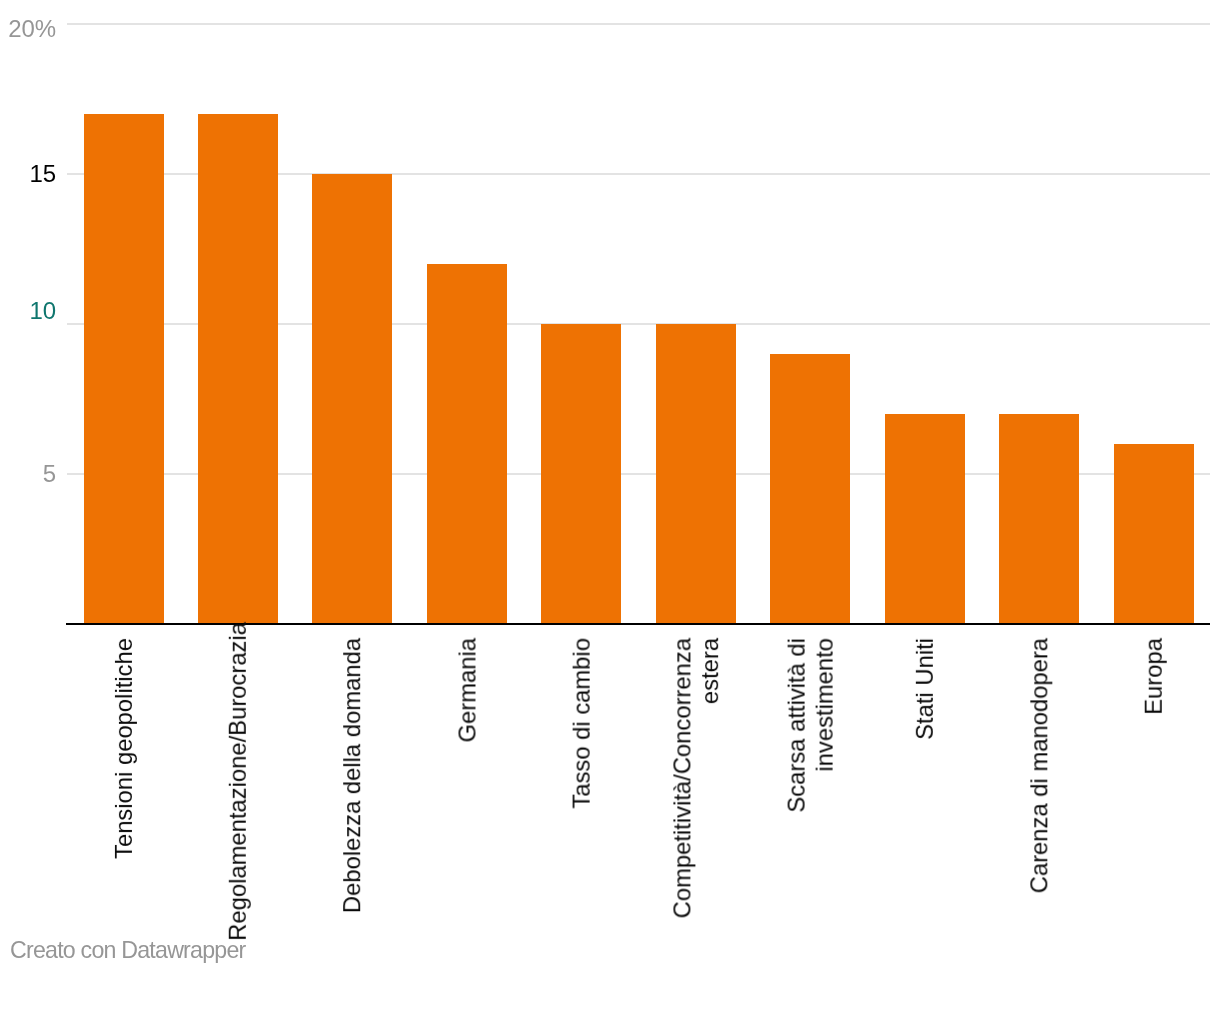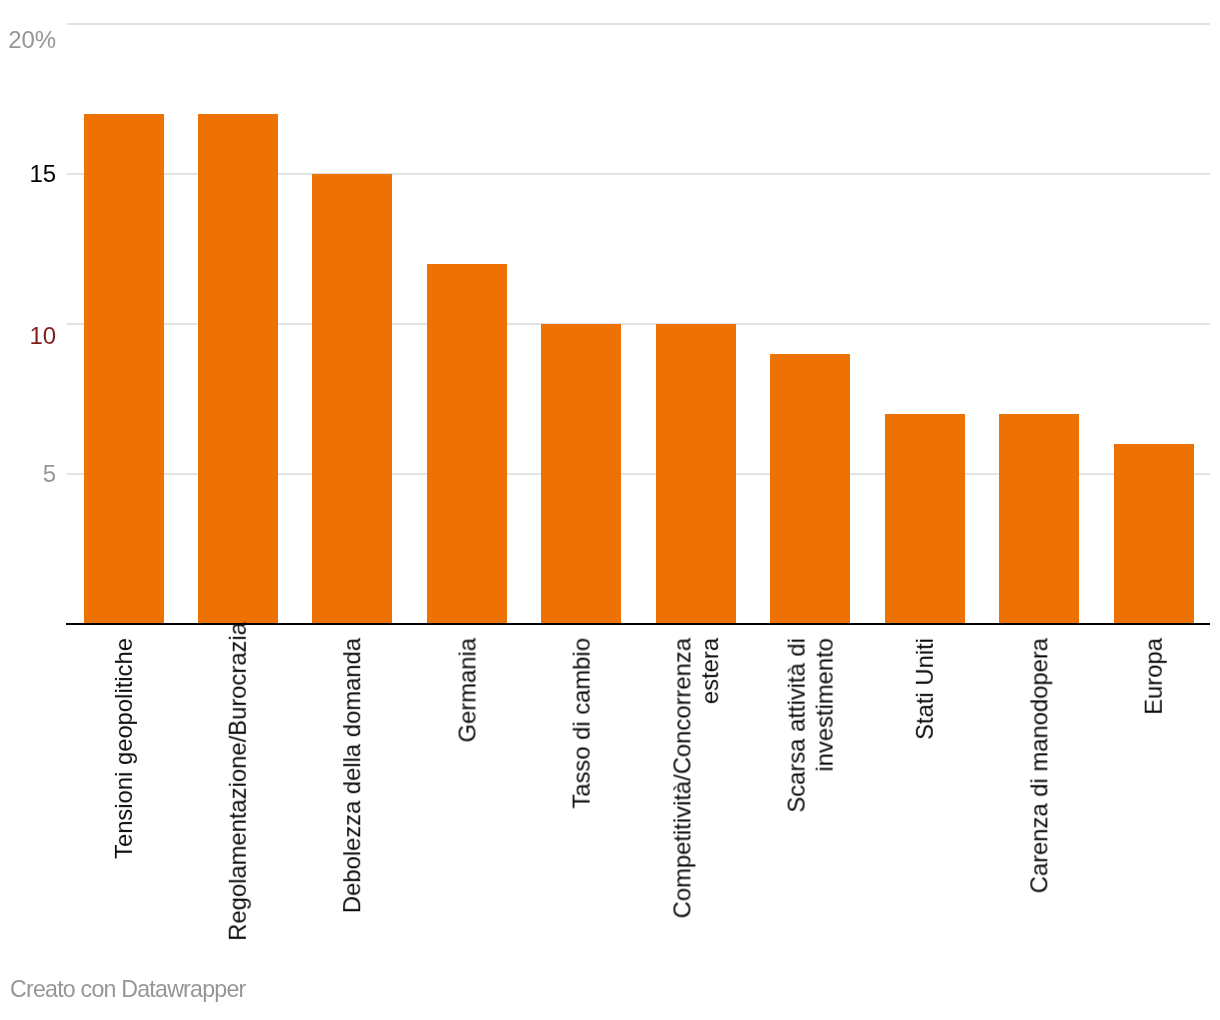--- a/index.html
+++ b/index.html
@@ -10,36 +10,36 @@
   .plot{position:absolute;left:0;top:0;width:1220px;height:1020px;}
   .gridline{position:absolute;left:67px;width:1143px;height:2px;background:#e3e3e3;}
   .ticklabel{position:absolute;left:0;width:56.2px;height:24px;
              color:#969696;font-size:24px;line-height:24px;text-align:right;
              white-space:nowrap;will-change:transform;}
   .bar{position:absolute;width:80px;background:#ee7203;}
   .axisline{position:absolute;left:65.8px;width:1144.5px;height:2px;background:#000000;}
   .catlabel{position:absolute;white-space:nowrap;color:#0a0a0a;
             font-size:23.8px;line-height:27.8px;text-align:left;
             transform-origin:100% 0;transform:rotate(-90deg);will-change:transform;}
-  .footer{position:absolute;left:10.3px;top:976px;color:#969696;
+  .footer{position:absolute;left:10.3px;top:937px;color:#969696;
           font-size:23.2px;letter-spacing:-0.78px;will-change:transform;}
 </style>
 </head>
 <body>
 
 <div id="chart">
   <div class="plot">
     <div class="gridline" style="top: 473px; background: rgb(227, 227, 227);"></div>
     <div class="gridline" style="top: 323px; background: rgb(227, 227, 227);"></div>
     <div class="gridline" style="top: 173px; background: rgb(227, 227, 227);"></div>
     <div class="gridline" style="top: 23px; background: rgb(227, 227, 227);"></div>
     <div class="ticklabel" style="top: 462.4px; color: rgb(150, 150, 150);">5</div>
-    <div class="ticklabel" style="top: 324px; color: #7f1d1d;">10</div>
+    <div class="ticklabel" style="top: 299px; color: #0f766e;">10</div>
     <div class="ticklabel" style="top: 162.4px; color: #000000;">15</div>
-    <div class="ticklabel" style="top: 28px; color: rgb(150, 150, 150);">20%</div>
+    <div class="ticklabel" style="top: 17px; color: rgb(150, 150, 150);">20%</div>
   </div>
   <div class="plot">
     <div class="bar" style="left: 83.5px; top: 114px; height: 510px; background: rgb(238, 114, 3);"></div>
     <div class="bar" style="left: 198px; top: 114px; height: 510px; background: rgb(238, 114, 3);"></div>
     <div class="bar" style="left: 312.4px; top: 174px; height: 450px; background: rgb(238, 114, 3);"></div>
     <div class="bar" style="left: 426.9px; top: 264px; height: 360px; background: rgb(238, 114, 3);"></div>
     <div class="bar" style="left: 541.3px; top: 324px; height: 300px; background: rgb(238, 114, 3);"></div>
     <div class="bar" style="left: 655.8px; top: 324px; height: 300px; background: rgb(238, 114, 3);"></div>
     <div class="bar" style="left: 770.2px; top: 354px; height: 270px; background: rgb(238, 114, 3);"></div>
     <div class="bar" style="left: 884.7px; top: 414px; height: 210px; background: rgb(238, 114, 3);"></div>

